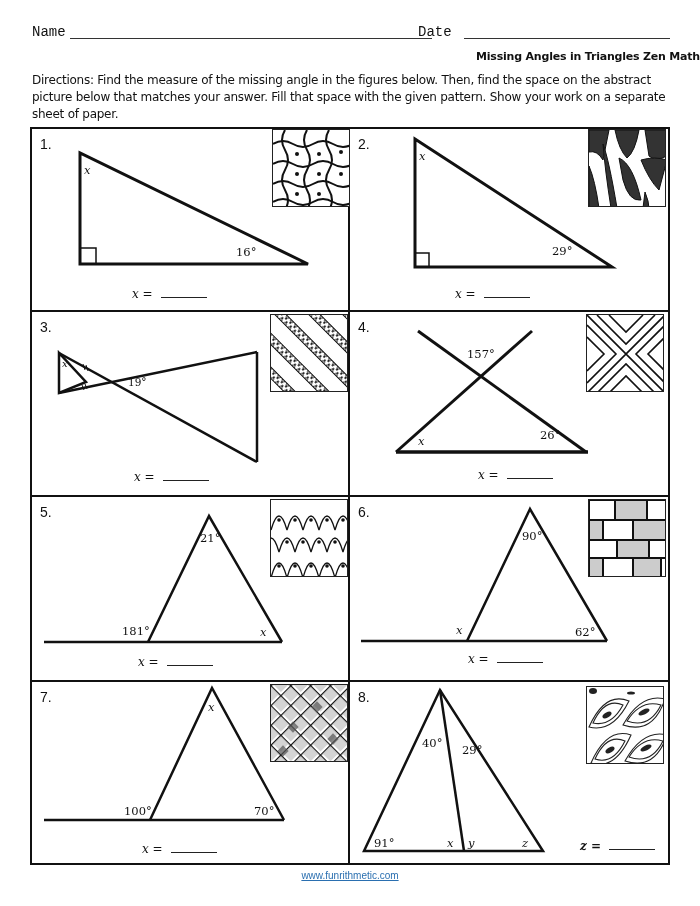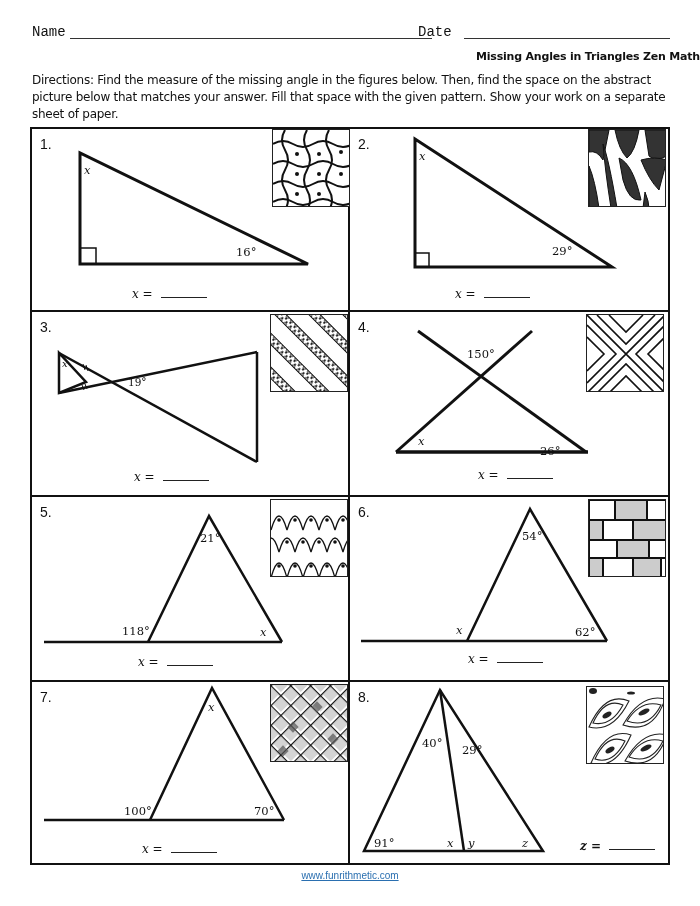--- a/index.html
+++ b/index.html
@@ -142,23 +142,23 @@
   <span class="answer" style="left:102px;top:158px"><span>x =</span><span class="blank"></span></span>
 </div>
 
 <div class="cell" style="left:350px;top:312px;width:318px;height:183px">
   <span class="num">4.</span>
   <svg class="fig" width="318" height="183">
     <line x1="68" y1="19" x2="236" y2="140" stroke="#111" stroke-width="3"></line>
     <line x1="46" y1="140" x2="182" y2="19" stroke="#111" stroke-width="3"></line>
     <line x1="46" y1="140" x2="238" y2="140" stroke="#111" stroke-width="3.5"></line>
   </svg>
-  <span class="lab" style="left:117px;top:35px">150°</span>
+  <span class="lab" style="left:117px;top:35px">157°</span>
   <span class="lab it" style="left:68px;top:122px">x</span>
-  <span class="lab" style="left:190px;top:132px">26°</span>
+  <span class="lab" style="left:190px;top:116px">26°</span>
   <div class="swatch" style="left:236px;top:2px">
     <svg width="78" height="78">
         <g stroke="#111" stroke-width="1.6" fill="none">
       <path d="M0,0 L78,78 M78,0 L0,78"></path>
       <path d="M10,0 L39,29 L68,0"></path>
           <path d="M22,0 L39,17 L56,0"></path>
           <path d="M10,78 L39,49 L68,78"></path>
           <path d="M22,78 L39,61 L56,78"></path>
       <path d="M0,10 L29,39 L0,68"></path>
           <path d="M0,22 L17,39 L0,56"></path>
@@ -170,21 +170,21 @@
   <span class="answer" style="left:128px;top:156px"><span>x =</span><span class="blank"></span></span>
 </div>
 
 <div class="cell" style="left:32px;top:497px;width:316px;height:183px">
   <span class="num">5.</span>
   <svg class="fig" width="316" height="183">
     <line x1="12" y1="145" x2="250" y2="145" stroke="#111" stroke-width="2.5"></line>
     <polyline points="116,145 177,19 250,145" fill="none" stroke="#111" stroke-width="2.5"></polyline>
   </svg>
   <span class="lab" style="left:168px;top:34px">21°</span>
-  <span class="lab" style="left:90px;top:127px">118°</span>
+  <span class="lab" style="left:90px;top:127px">181°</span>
   <span class="lab it" style="left:228px;top:128px">x</span>
   <div class="swatch" style="left:238px;top:2px">
     <svg width="78" height="78">
         <g stroke="#111" stroke-width="1.3" fill="#fff">
       <path d="M0,30 Q8,2 16,30 M16,30 Q24,2 32,30 M32,30 Q40,2 48,30 M48,30 Q56,2 64,30 M64,30 Q72,2 80,30"></path>
       <path d="M-8,52 Q0,24 8,52 M8,52 Q16,24 24,52 M24,52 Q32,24 40,52 M40,52 Q48,24 56,52 M56,52 Q64,24 72,52 M72,52 Q80,24 88,52"></path>
       <path d="M0,78 Q8,48 16,78 M16,78 Q24,48 32,78 M32,78 Q40,48 48,78 M48,78 Q56,48 64,78 M64,78 Q72,48 80,78"></path>
         </g>
       <g fill="#111">
           <circle cx="8" cy="20" r="1.8"></circle>
@@ -206,21 +206,21 @@
   </div>
   <span class="answer" style="left:106px;top:158px"><span>x =</span><span class="blank"></span></span>
 </div>
 
 <div class="cell" style="left:350px;top:497px;width:318px;height:183px">
   <span class="num">6.</span>
   <svg class="fig" width="318" height="183">
     <line x1="11" y1="144" x2="257" y2="144" stroke="#111" stroke-width="2.5"></line>
     <polyline points="117,144 180,12 257,144" fill="none" stroke="#111" stroke-width="2.5"></polyline>
   </svg>
-  <span class="lab" style="left:172px;top:32px">54°</span>
+  <span class="lab" style="left:172px;top:32px">90°</span>
   <span class="lab it" style="left:106px;top:126px">x</span>
   <span class="lab" style="left:225px;top:128px">62°</span>
   <div class="swatch" style="left:238px;top:2px">
     <svg width="78" height="78">
         <g stroke="#111" stroke-width="2" fill="#fff">
       <rect x="0" y="0" width="26" height="20"></rect>
           <rect x="26" y="0" width="32" height="20" fill="#ccc"></rect>
           <rect x="58" y="0" width="20" height="20"></rect>
       <rect x="0" y="20" width="14" height="20" fill="#ccc"></rect>
           <rect x="14" y="20" width="30" height="20"></rect>

